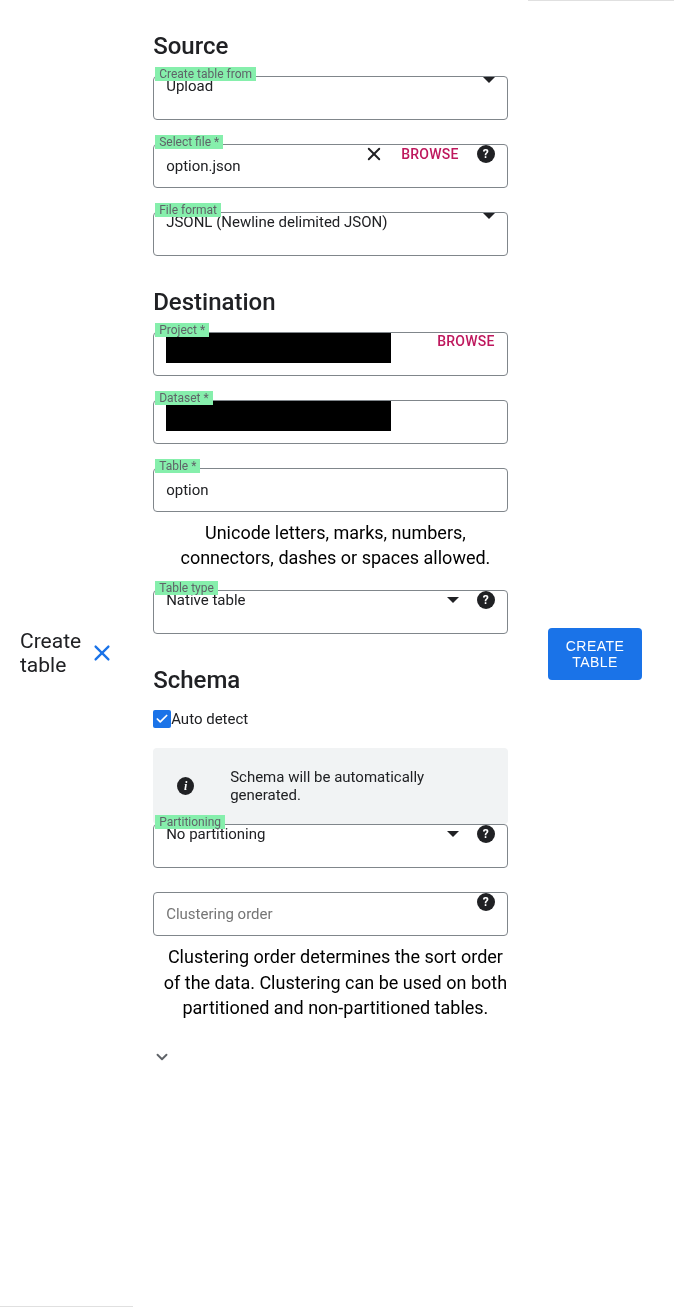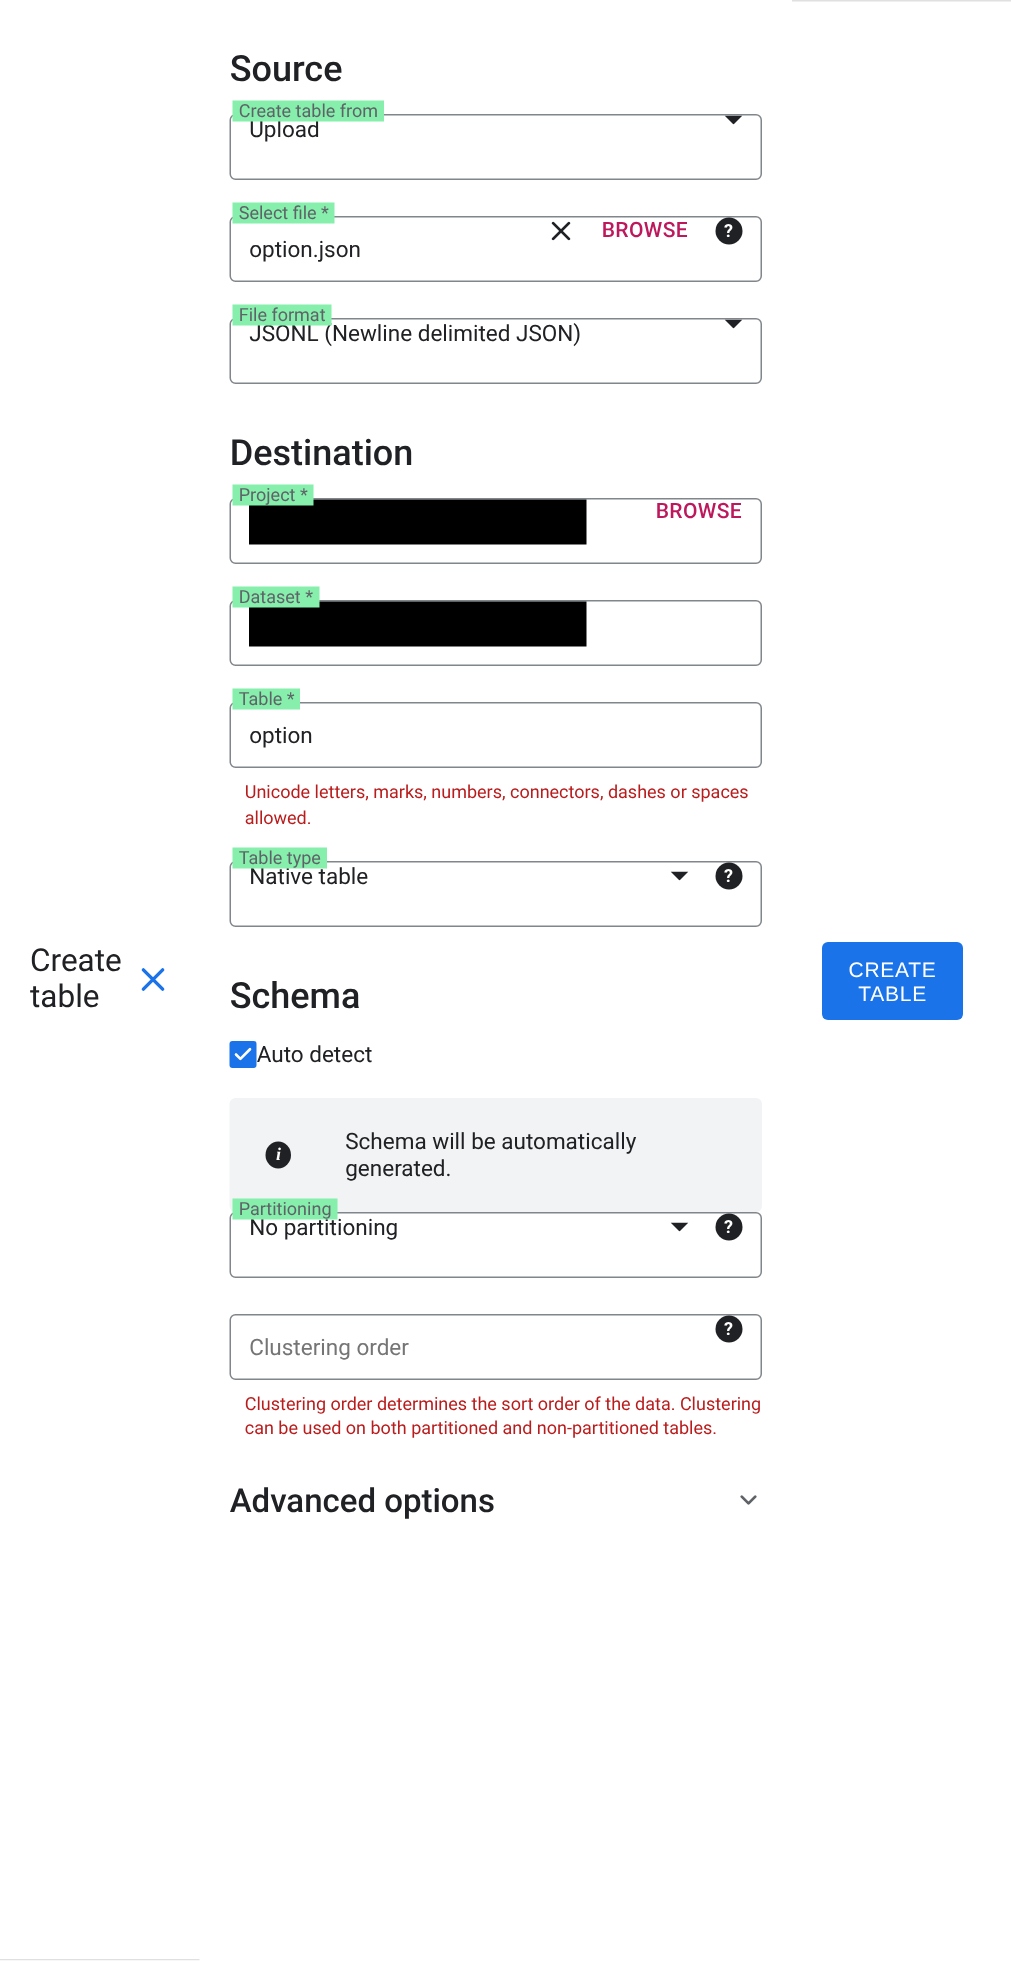--- a/index.html
+++ b/index.html
@@ -14,21 +14,21 @@
   .field-label { position: absolute; top: -9px; left: 2px; background: #86efac; padding: 0 4px; font-size: 12px; color: #5f6368; z-index:2; }
   .field-box { border: 1px solid #80868b; border-radius: 4px; min-height: 44px; display: flex; align-items: flex-start; padding: 0 12px; position: relative; }
   .field-value { flex: 1; font-size: 15px; color: #202124; border: none; outline: none; background: transparent; height: 42px; padding:0; font-family: inherit; }
   .field-placeholder { color: #5f6368; }
   .dropdown-arrow { margin-left: 8px; display:flex; }
   .inline-actions { display: flex; align-items: center; gap: 18px; }
   .browse-link { color: #be185d; font-size: 14px; font-weight: 500; letter-spacing: .25px; cursor: pointer; }
   .help-icon { width: 18px; height: 18px; background: #202124; color: #fff; border-radius: 50%; display: inline-flex; align-items: center; justify-content: center; font-size: 12px; font-weight: 700; }
   .clear-x { cursor:pointer; display:flex; }
   .redacted { background: #000; width: 225px; height: 30px; }
-  .helper-text { font-size: 12px; color: #b91c1c; margin: -16px 0 20px 10px; line-height:1.4; }
+  .helper-text { font-size: 18px; color: #000000; margin: -16px 0 20px 10px; line-height:1.4;text-align:center; }
   .checkbox-row { display: flex; align-items: center; margin: 8px 0 20px 0; }
   .checkbox { width: 18px; height: 18px; background: #1a73e8; border-radius: 2px; display: flex; align-items: center; justify-content: center; cursor:pointer; }
   .checkbox svg { stroke: #fff; }
   .info-banner { background: #f1f3f4; border-radius: 4px; padding: 20px 24px; display: flex; align-items: center; gap: 36px; font-size: 15px; }
   .info-banner .info-icon { width: 18px; height: 18px; background:#202124; border-radius:50%; color:#fff; display:flex; align-items:center; justify-content:center; font-style: italic; font-weight:700; font-size:12px; font-family: Georgia, serif;}
   .advanced-row { display:flex; align-items:center; justify-content:space-between; cursor:pointer; margin: 28px 0; }
   .advanced-title { font-size:22px; font-weight:500; }
   .footer { border-top: 1px solid #e0e0e0; padding: 16px 20px; display:flex; align-items:center; gap: 28px; }
   .btn-primary { background:#1a73e8; color:#fff; border:none; border-radius:4px; padding: 10px 18px; font-size:14px; font-weight:500; letter-spacing:.5px; cursor:pointer; }
   .btn-text { background:none; border:none; font-size:13px; font-weight:500; letter-spacing:.5px; color:#8b5cf6; cursor:pointer; }
@@ -168,21 +168,20 @@
 
     <div class="field">
       <div class="field-box">
         <input class="field-value field-placeholder" style="color: rgb(95, 99, 104);" placeholder="Clustering order">
         <span class="help-icon">?</span>
       </div>
     </div>
     <div class="helper-text">Clustering order determines the sort order of the data. Clustering can be used on both partitioned and non-partitioned tables.</div>
 
     <div class="advanced-row">
-      <span class="advanced-title">Advanced options</span>
       <span>
         <svg width="18" height="18" viewBox="0 0 24 24" fill="none" stroke="#5f6368" stroke-width="2.5" stroke-linecap="round" stroke-linejoin="round">
             <polyline points="6 9 12 15 18 9"></polyline>
           </svg>
       </span>
     </div>
 
   </div>
 
   <div class="footer">

